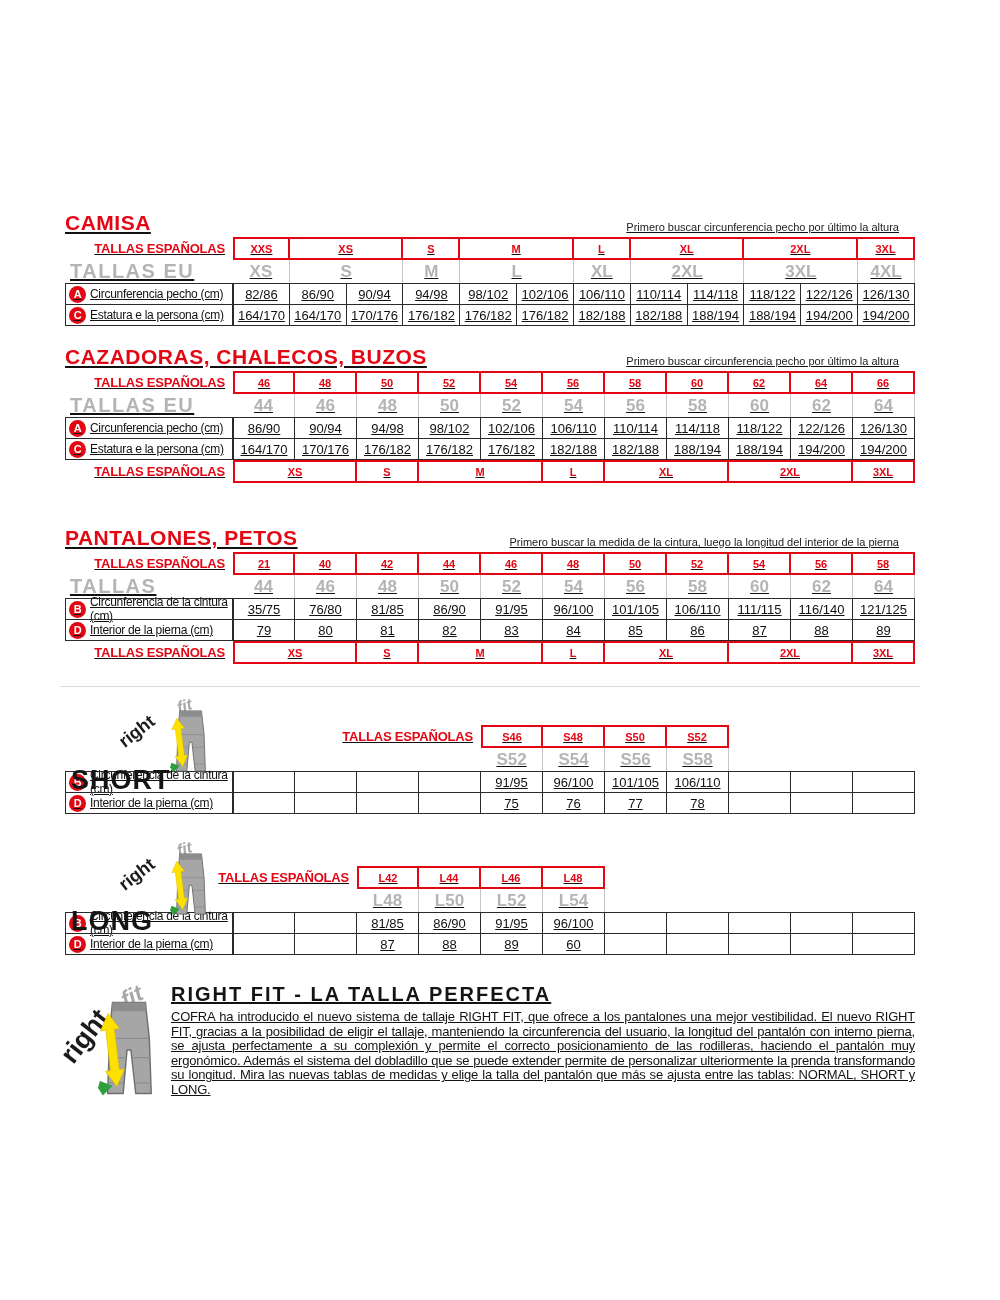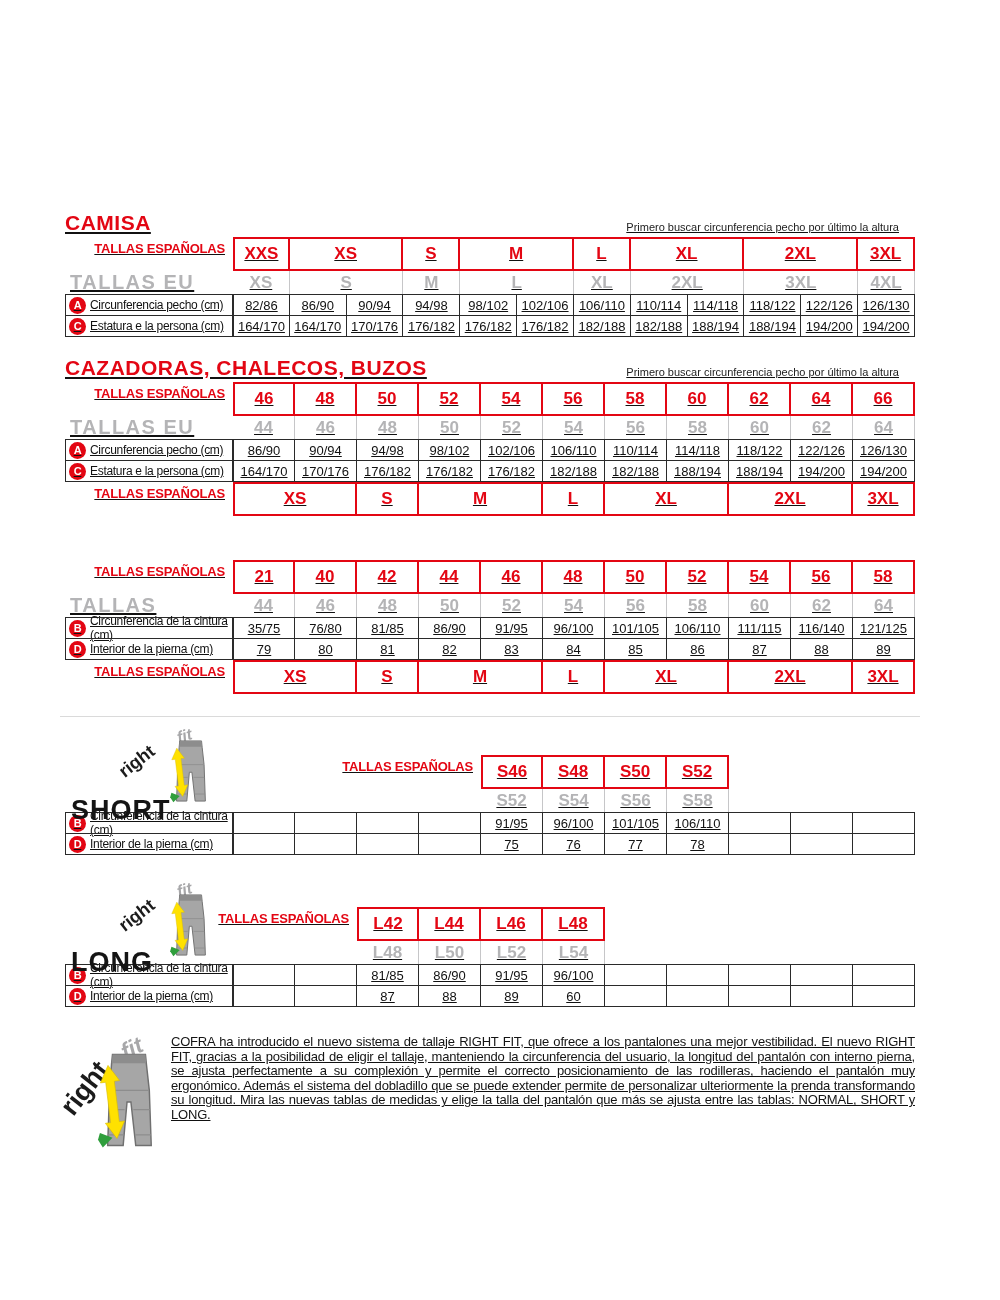--- a/index.html
+++ b/index.html
@@ -19,22 +19,22 @@
   
   .tbl{display:grid;width:850px;}
   .c12{grid-template-columns:168px repeat(12,1fr);}
   .c11{grid-template-columns:168px repeat(11,1fr);}
   .rep{display:contents;}
   .nr{grid-column-start:1;}
   .sp5{grid-column:1 / span 5;}
   .sp3{grid-column:1 / span 3;}
   .cell{display:flex;align-items:center;justify-content:center;background:#fff;}
 
-  .rc{height:34px;border:2px solid var(--red);color:var(--red);
-      font-weight:bold;font-size:17px;}
+  .rc{height:23px;border:2px solid var(--red);color:var(--red);
+      font-weight:bold;font-size:11px;}
   .rc + .rc{margin-left:-2px;}
   .rl{height:23px;display:flex;align-items:center;justify-content:flex-end;
       padding-right:8px;color:var(--red);font-weight:bold;font-size:13px;letter-spacing:-.2px;}
   .gc{height:23px;color:var(--gray);font-weight:bold;font-size:17px;border-right:1px solid var(--ltbd);}
   .gl{height:23px;display:flex;align-items:center;color:var(--gray);
       font-weight:bold;font-size:20px;letter-spacing:1.5px;padding-left:5px;}
   .dc{height:22px;border:1px solid var(--bd);font-size:13px;color:var(--ink);}
   .dc + .dc{margin-left:-1px;}
   .dl{height:22px;display:flex;align-items:center;border:1px solid var(--bd);
       padding-left:3px;font-size:12px;letter-spacing:-.3px;}
@@ -142,20 +142,24 @@
           <span>Estatura e la persona (cm)</span>
         </div>
         <div class="rep"><div class="cell dc up">164/170</div><div class="cell dc up">170/176</div><div class="cell dc up">176/182</div><div class="cell dc up">176/182</div><div class="cell dc up">176/182</div><div class="cell dc up">182/188</div><div class="cell dc up">182/188</div><div class="cell dc up">188/194</div><div class="cell dc up">188/194</div><div class="cell dc up">194/200</div><div class="cell dc up">194/200</div></div>
 
         <div class="rl nr">TALLAS ESPAÑOLAS</div>
         <div class="rep"><div class="cell rc" style="grid-column: span 2;">XS</div><div class="cell rc" style="grid-column: span 1;">S</div><div class="cell rc" style="grid-column: span 2;">M</div><div class="cell rc" style="grid-column: span 1;">L</div><div class="cell rc" style="grid-column: span 2;">XL</div><div class="cell rc" style="grid-column: span 2;">2XL</div><div class="cell rc" style="grid-column: span 1;">3XL</div></div>
       </div>
     </section>
 
     <section class="sec-pantalones">
+      <div class="sec-head">
+        <h2 class="title">PANTALONES, PETOS</h2>
+        <div class="note">Primero buscar la medida de la cintura, luego la longitud del interior de la pierna</div>
+      </div>
       <div class="tbl c11">
         <div class="rl nr">TALLAS ESPAÑOLAS</div>
         <div class="rep"><div class="cell rc">21</div><div class="cell rc">40</div><div class="cell rc">42</div><div class="cell rc">44</div><div class="cell rc">46</div><div class="cell rc">48</div><div class="cell rc">50</div><div class="cell rc">52</div><div class="cell rc">54</div><div class="cell rc">56</div><div class="cell rc">58</div></div>
 
         <div class="gl nr">TALLAS</div>
         <div class="rep"><div class="cell gc">44</div><div class="cell gc">46</div><div class="cell gc">48</div><div class="cell gc">50</div><div class="cell gc">52</div><div class="cell gc">54</div><div class="cell gc">56</div><div class="cell gc">58</div><div class="cell gc">60</div><div class="cell gc">62</div><div class="cell gc">64</div></div>
 
         <div class="dl nr">
           <span class="circ">B</span>
           <span>Circunferencia de la cintura (cm)</span>
@@ -237,18 +241,19 @@
 
     <section class="sec-rightfit">
       <div class="logo logo-b">
         <span class="r-txt">right</span>
         <span class="f-txt">fit</span>
         <svg class="pants" viewBox="0 0 64 100">
             <use href="#pants-sym"></use>
           </svg>
       </div>
       <div class="rf-body">
+        <h2 class="rf-heading">RIGHT FIT - LA TALLA PERFECTA</h2>
         <div class="rf-par">COFRA ha introducido el nuevo sistema de tallaje RIGHT FIT, que ofrece a los pantalones una mejor vestibilidad. El nuevo RIGHT FIT, gracias a la posibilidad de eligir el tallaje, manteniendo la circunferencia del usuario, la longitud del pantalón con interno pierna, se ajusta perfectamente a su complexión y permite el correcto posicionamiento de las rodilleras, haciendo el pantalón muy ergonómico. Además el sistema del dobladillo que se puede extender permite de personalizar ulteriormente la prenda transformando su longitud. Mira las nuevas tablas de medidas y elige la talla del pantalón que más se ajusta entre las tablas: NORMAL, SHORT y LONG.</div>
       </div>
     </section>
 
   </div>
 </div>
 
 </body></html>

